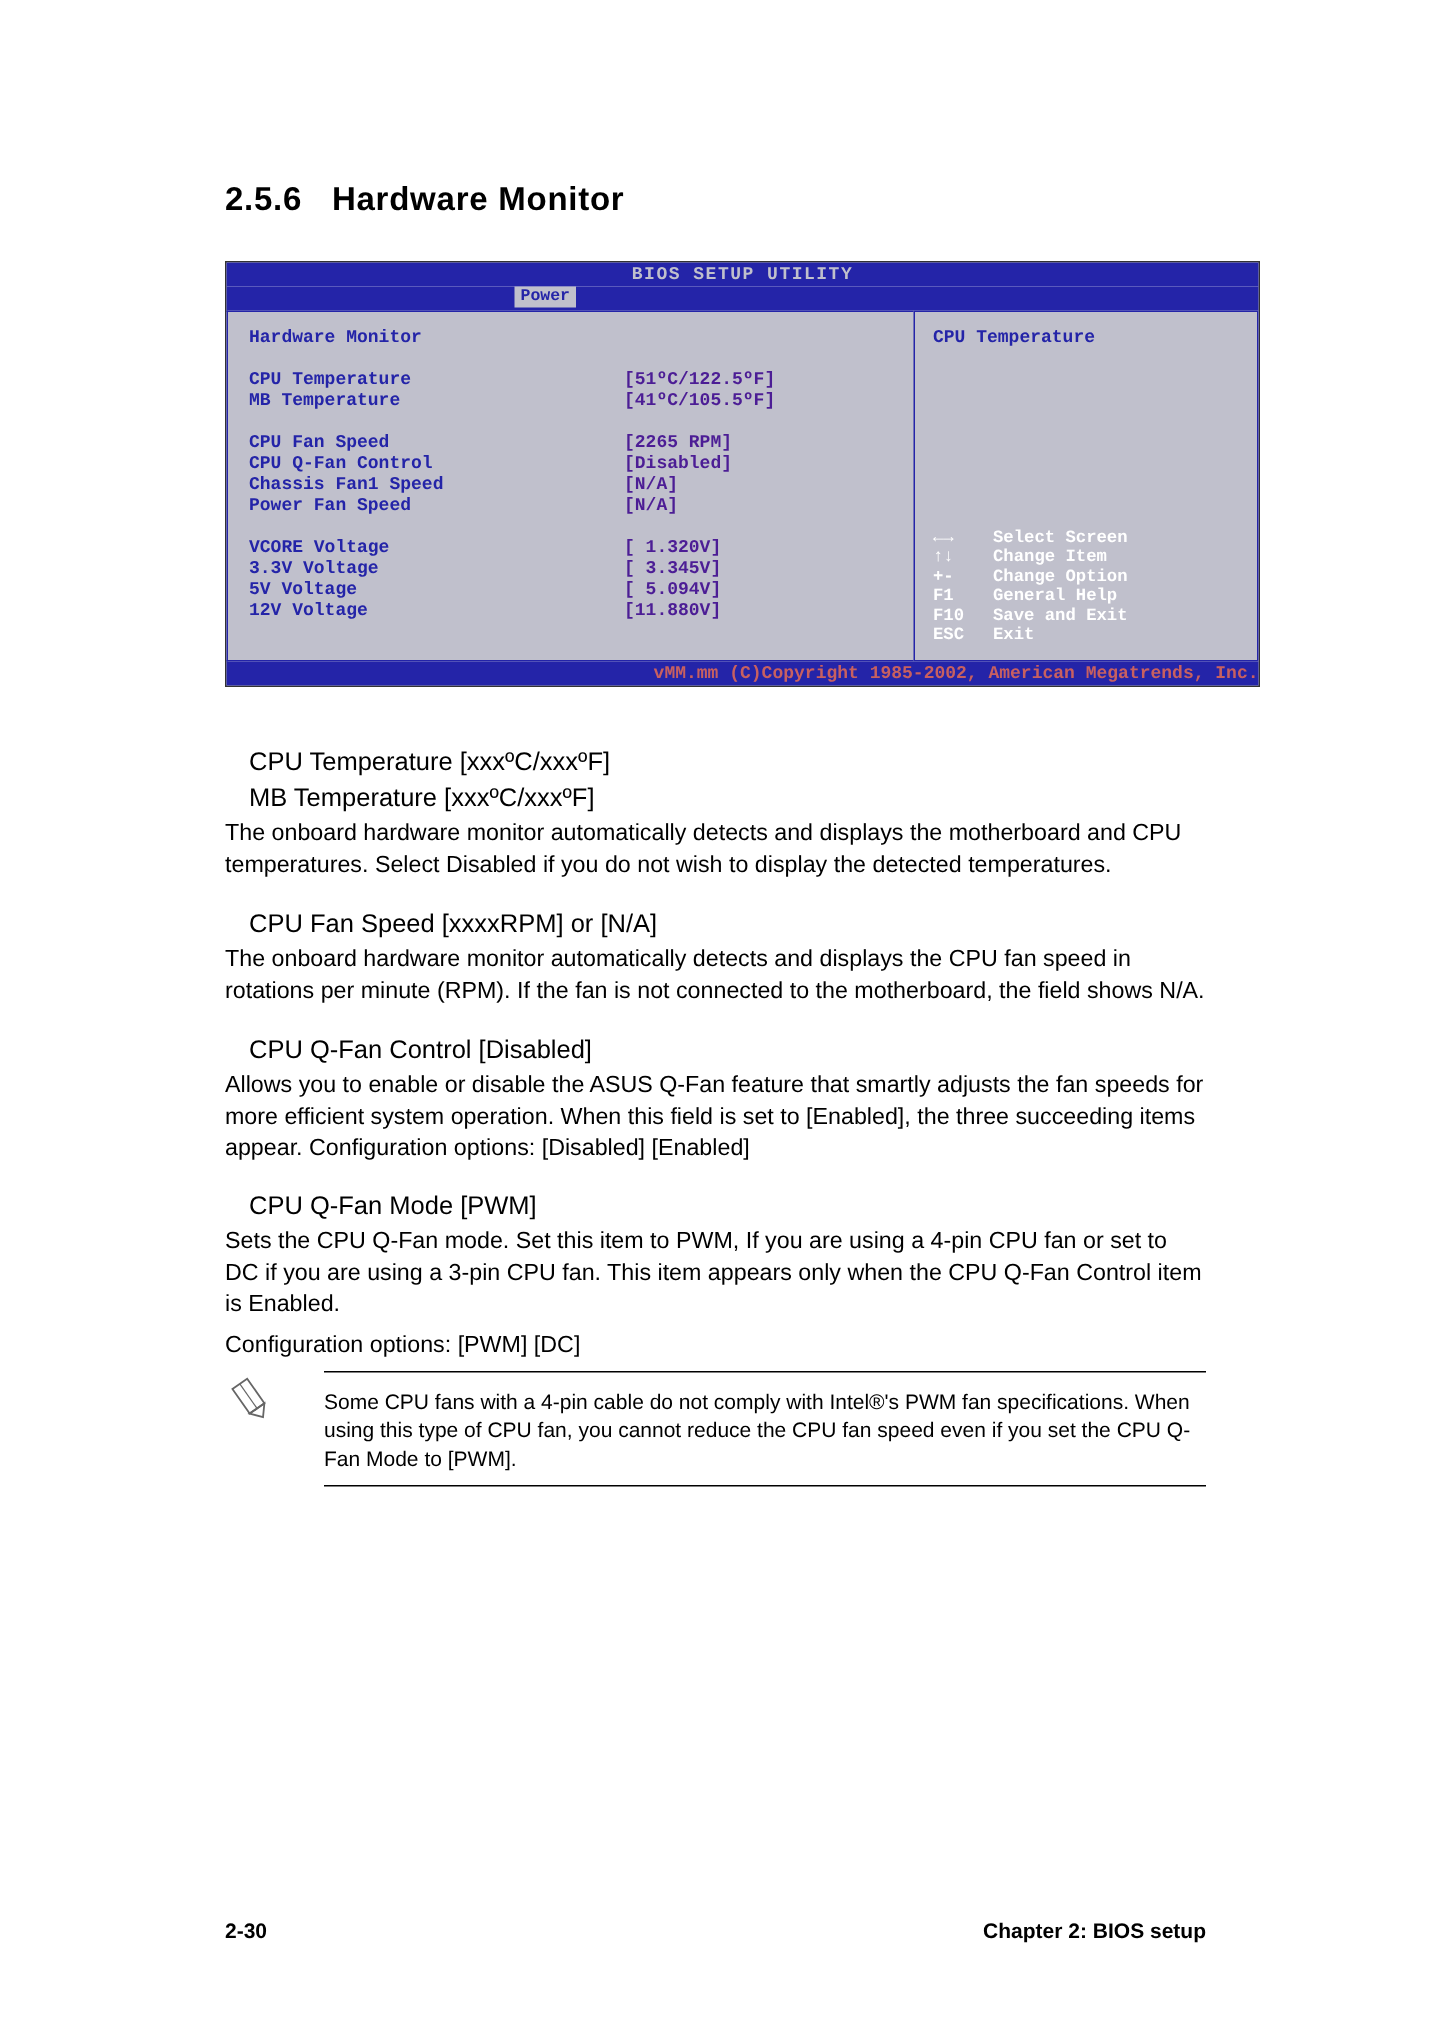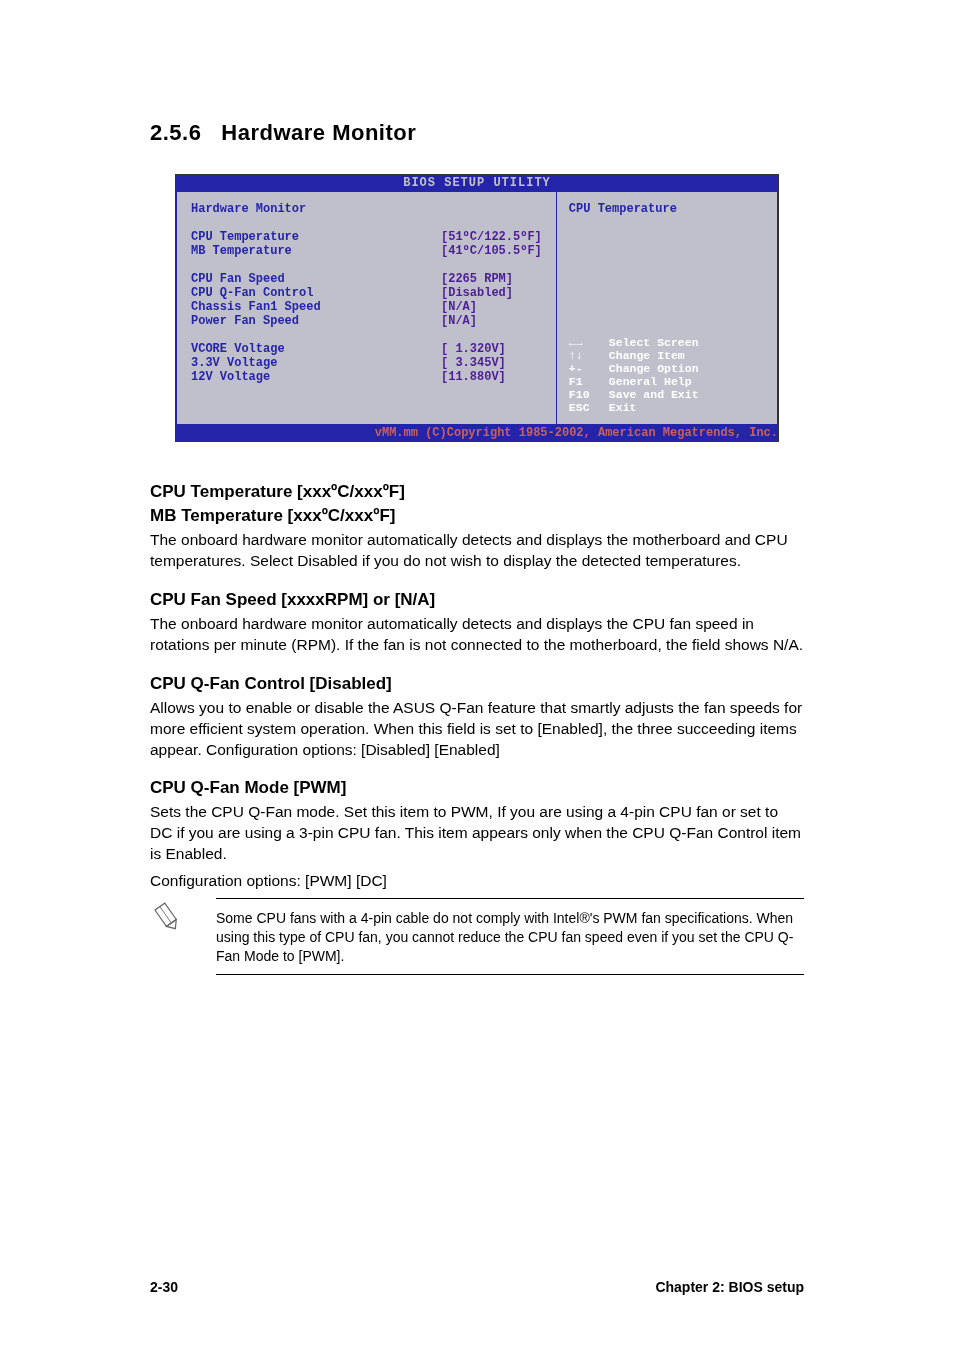--- a/index.html
+++ b/index.html
@@ -14,21 +14,21 @@
   }
   .section-title {
     font-size: 22px;
     font-weight: bold;
     margin-bottom: 28px;
     letter-spacing: 0.5px;
   }
 
   
   .bios {
-    width: 604px;
+    width: 690px;
     margin: 0 auto 40px auto;
     font-family: "Courier New", monospace;
     border: 1px solid #333;
   }
   .bios-titlebar {
     background: #2424a8;
     color: #c0c0cc;
     text-align: center;
     font-size: 12px;
     font-weight: bold;
@@ -102,22 +102,22 @@
     text-align: right;
     color: #c86060;
     font-size: 12px;
     font-weight: bold;
     padding: 1px 0;
   }
 
   
   .h-sub {
     font-size: 17px;
-    font-weight: bold;
-    margin: 18px 0 4px 0;
+    font-weight: normal;
+    margin: 18px 0 4px 16px;
   }
   .h-sub2 { margin-top: 0; }
   .body-text {
     font-size: 15.5px;
     line-height: 1.35;
     margin-bottom: 6px;
   }
 
   
   .note-wrap {
@@ -154,20 +154,23 @@
 </head>
 <body>
 
 <div class="section-title">
   <span>2.5.6</span>&nbsp;&nbsp;
   <span>Hardware Monitor</span>
 </div>
 
 <div class="bios">
   <div class="bios-titlebar">BIOS SETUP UTILITY</div>
+  <div class="bios-tabrow">
+    <span class="bios-tab">Power</span>
+  </div>
   <div class="bios-body">
     <div class="bios-left">
       <div class="bios-left-title">Hardware Monitor</div>
 
       <div class="bios-group">
         <div class="bios-row">
             <span class="bios-label">CPU Temperature</span>
             <span class="bios-val">[51ºC/122.5ºF]</span>
           </div>
         <div class="bios-row">
@@ -196,20 +199,24 @@
       </div>
 
       <div>
         <div class="bios-row">
             <span class="bios-label">VCORE Voltage</span>
             <span class="bios-val">[ 1.320V]</span>
           </div>
         <div class="bios-row">
             <span class="bios-label">3.3V Voltage</span>
             <span class="bios-val">[ 3.345V]</span>
+          </div>
+        <div class="bios-row">
+            <span class="bios-label">5V Voltage</span>
+            <span class="bios-val">[ 5.094V]</span>
           </div>
         <div class="bios-row">
             <span class="bios-label">12V Voltage</span>
             <span class="bios-val">[11.880V]</span>
           </div>
       </div>
     </div>
     <div class="bios-right">
       <div class="bios-right-title">CPU Temperature</div>
       <div class="bios-keys">

